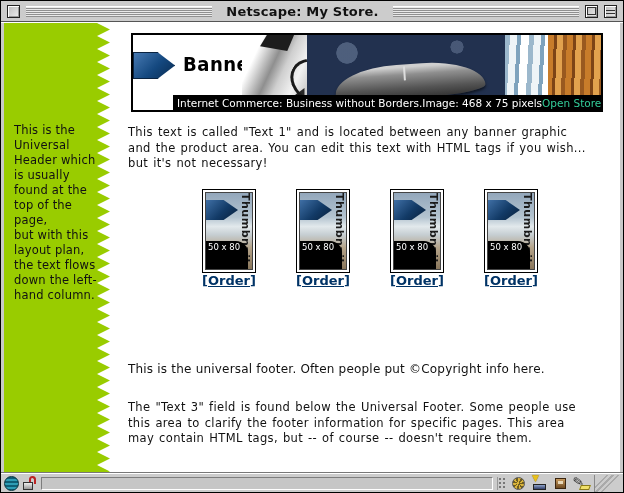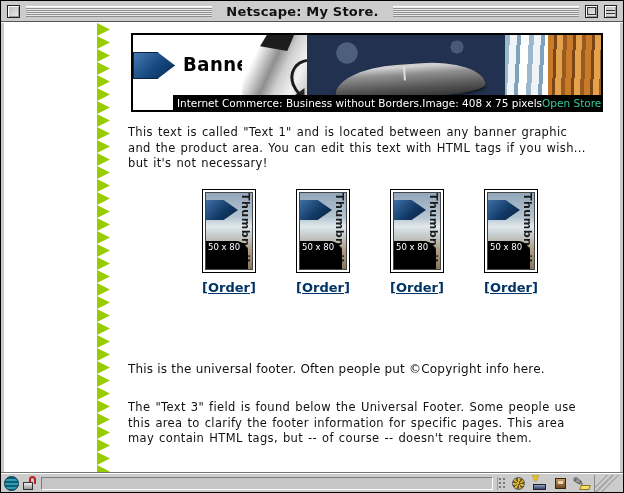--- a/index.html
+++ b/index.html
@@ -131,21 +131,21 @@
   .thumb-vlabel {
     position:absolute; right:0px; top:0; height:100%;
     writing-mode:vertical-rl; font-weight:bold; font-size:11px; color:#1a1a1a;
     letter-spacing:0.5px; line-height:13px;
   }
   .thumb-size {
     position:absolute; left:0; bottom:0; background:#000; color:#fff;
     font-size:8.5px; padding:1px 8px 17px 2px; border-top-right-radius:12px;
     white-space:nowrap;
   }
-  .order { margin-top:7px; font-size:13px; font-weight:bold; color:var(--link_navy,#003366); cursor:pointer; white-space:nowrap; }
+  .order { font-size:13px; font-weight:bold; color:var(--link_navy,#003366); cursor:pointer; white-space:nowrap; }
   .order .ou { text-decoration:underline; }
 
   
   .statusbar {
     position:absolute; left:0; right:0; bottom:0; height:19px;
     background:#ccc; border-top:1px solid #fff; box-shadow:0 -1px 0 #777;
     display:flex; align-items:center; padding:0 3px; gap:4px;
   }
   .globe {
     width:15px; height:15px; border-radius:50%;
@@ -200,39 +200,52 @@
     <div class="tb-box"></div>
     <div class="stripes"></div>
     <div class="tb-title">Netscape: My Store.</div>
     <div class="stripes"></div>
     <div class="tb-box tb-zoom"></div>
     <div class="tb-box tb-collapse"></div>
   </div>
 
   <div class="wbody">
 
+    <div class="sidebar">
+      <div class="sidebar-text">This is the
+Universal
+Header which
+is usually
+found at the
+top of the page,
+but with this
+layout plan,
+the text flows
+down the left-
+hand column.</div>
+    </div>
     <svg class="zigzag" width="13" height="452" viewBox="0 0 13 452" preserveAspectRatio="none">
       <polygon fill="#99cc00" points="0,0 13,6.5 0,13 13,19.5 0,26 13,32.5 0,39 13,45.5 0,52 13,58.5 0,65 13,71.5 0,78 13,84.5 0,91 13,97.5 0,104 13,110.5 0,117 13,123.5 0,130 13,136.5 0,143 13,149.5 0,156 13,162.5 0,169 13,175.5 0,182 13,188.5 0,195 13,201.5 0,208 13,214.5 0,221 13,227.5 0,234 13,240.5 0,247 13,253.5 0,260 13,266.5 0,273 13,279.5 0,286 13,292.5 0,299 13,305.5 0,312 13,318.5 0,325 13,331.5 0,338 13,344.5 0,351 13,357.5 0,364 13,370.5 0,377 13,383.5 0,390 13,396.5 0,403 13,409.5 0,416 13,422.5 0,429 13,435.5 0,442 13,448.5 0,452"></polygon>
     </svg>
 
     <div class="banner">
       <div class="seg seg-white">
         <div class="banner-arrow"></div>
         <div class="banner-label">Banner</div>
       </div>
       <div class="seg seg-hand"></div>
       <div class="seg seg-tech">
         <div class="cable"></div>
         <div class="mouse"></div>
       </div>
       <div class="seg seg-streak"></div>
       <div class="seg seg-autumn"></div>
       <div class="banner-caption">
         <span>Internet Commerce: Business without Borders.</span>
-        <span>Image: 408 x 75 pixels</span>
+        <span>Image: 468 x 75 pixels</span>
         <span class="cap-right">Open Store, Inc</span>
       </div>
     </div>
 
     <div class="tblock text1">This text is called "Text 1" and is located between any banner graphic
 and the product area. You can edit this text with HTML tags if you wish...
 but it's not necessary!</div>
 
     <div class="products">
 

